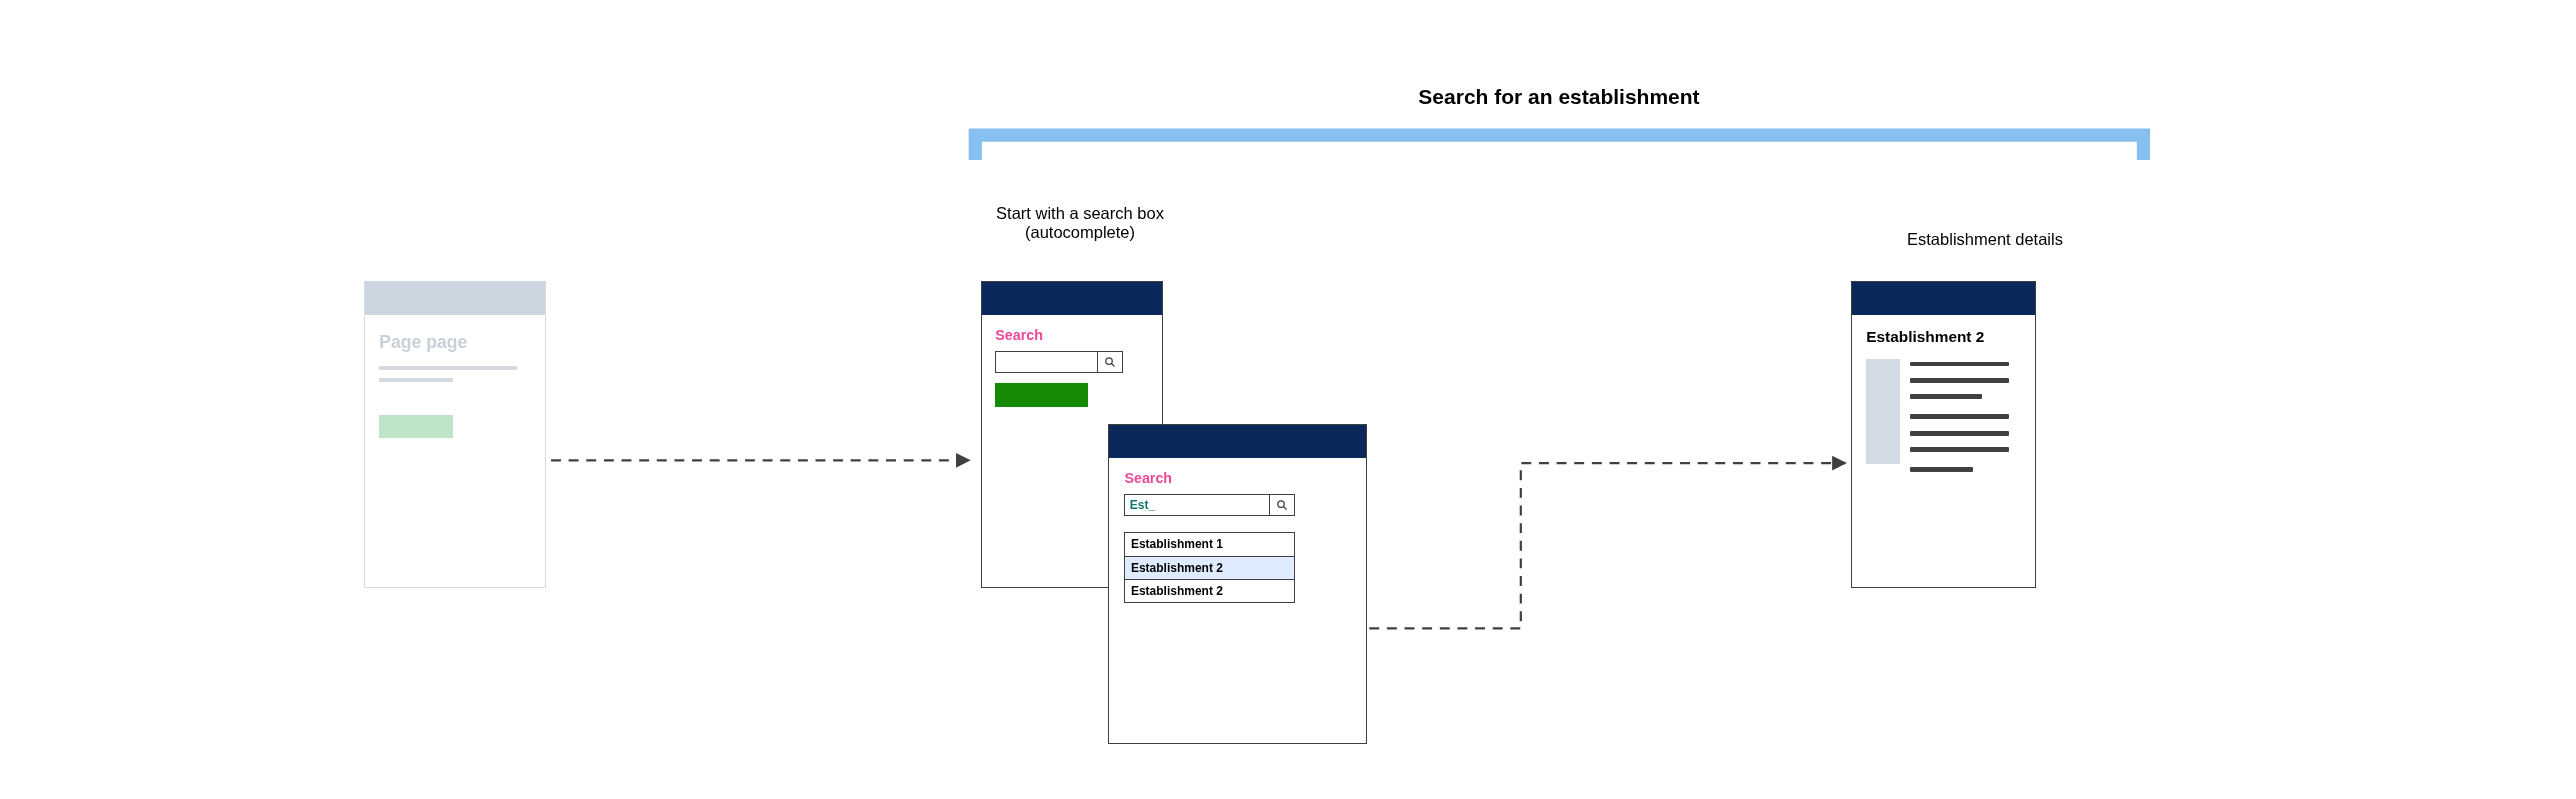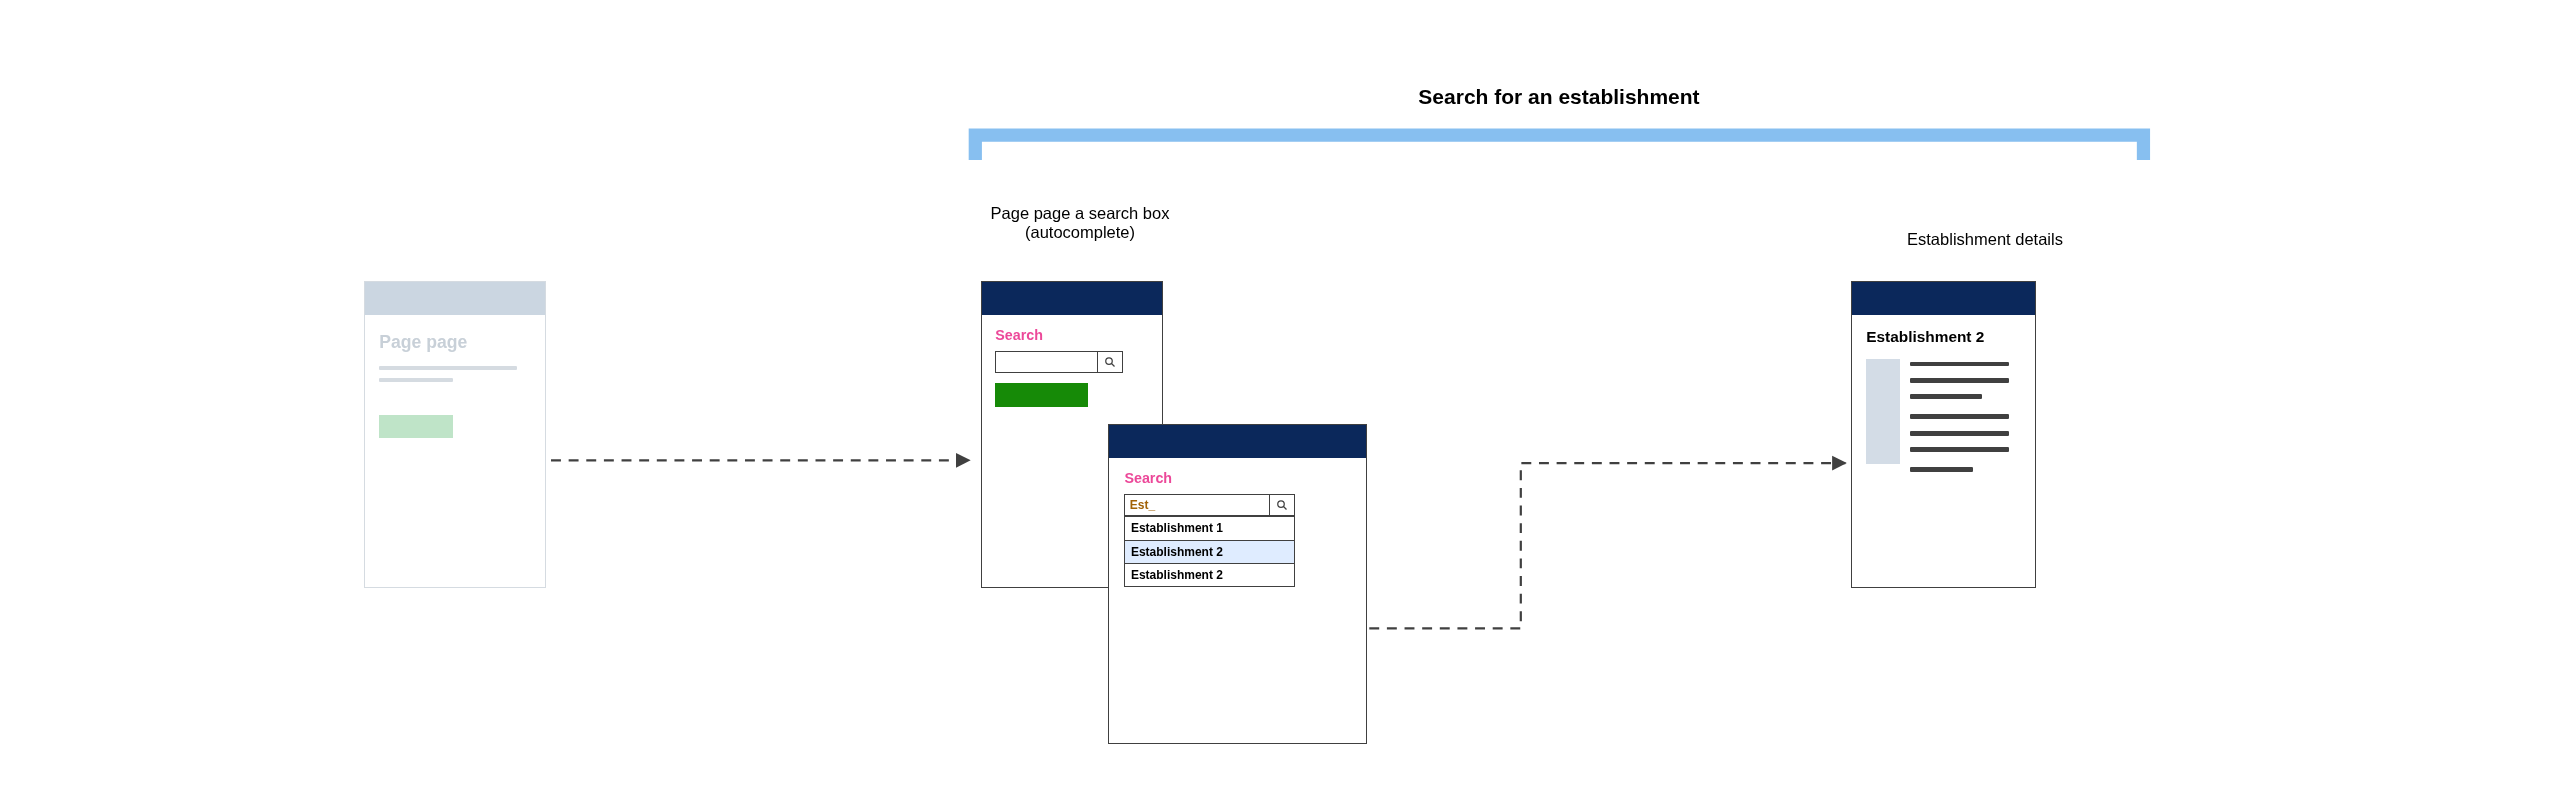--- a/index.html
+++ b/index.html
@@ -66,21 +66,21 @@
     align-items: stretch;
     background: #fff;
   }
   .search-box .field {
     flex: 1;
     display: flex;
     align-items: center;
     padding: 0 4.4px;
     font-size: 12px;
     font-weight: 700;
-    color: #a16207;
+    color: #0f766e;
   }
   .search-box .sep {
     width: 1.7px;
     background: #404040;
   }
   .search-box .btn {
     width: 24px;
     display: flex;
     align-items: center;
     justify-content: center;
@@ -158,21 +158,21 @@
     <path d="M 1770 290 L 1770 245 L 3890 245 L 3890 290" fill="none" stroke="#87bff0" stroke-width="24"></path>
 
     <path d="M 1000 835 L 1759 835" fill="none" stroke="#404040" stroke-width="4" stroke-dasharray="18 14" marker-end="url(#arrowhead)"></path>
 
     <path d="M 2485 1140 L 2760 1140 L 2760 840 L 3349 840" fill="none" stroke="#404040" stroke-width="4" stroke-dasharray="18 14" marker-end="url(#arrowhead)"></path>
   </svg>
 
   <div class="abs bracket-title" style="left:975px; top:85px; width:1168px; text-align:center;">Search for an establishment</div>
 
   <div class="abs caption" style="left:948px; top:204px; width:264px;">
-    <div>Page page a search box</div>
+    <div>Start with a search box</div>
     <div>(autocomplete)</div>
   </div>
 
   <div class="abs caption" style="left:1861px; top:230px; width:248px;">Establishment details</div>
 
   <div class="abs card faded" style="left:364px; top:281px; width:182px; height:307px;">
     <div class="topbar" style="height:33px;"></div>
     <div class="body" style="padding:16.5px 14.3px;">
       <div class="start-title">Page page</div>
       <div class="mutline" style="width:138px; margin-top:13.2px;"></div>
@@ -208,21 +208,21 @@
         <div class="field">Est_</div>
         <div class="sep"></div>
         <div class="btn">
           <svg width="12" height="12" viewBox="0 0 24 24">
             <circle cx="10" cy="10" r="6.5" fill="none" stroke="#404040" stroke-width="2.5"></circle>
             <line x1="15" y1="15" x2="21" y2="21" stroke="#404040" stroke-width="2.5"></line>
           </svg>
         </div>
       </div>
 
-      <div class="ac-list" style="width:171px; margin-top:0;">
+      <div class="ac-list" style="width:171px; margin-top:16px;">
         <div class="ac-item">Establishment 1</div>
         <div class="ac-item sel">Establishment 2</div>
         <div class="ac-item">Establishment 2</div>
       </div>
     </div>
   </div>
 
   <div class="abs card solid" style="left:1851px; top:281px; width:185px; height:307px;">
     <div class="topbar" style="height:33px;"></div>
     <div class="body" style="padding:13.2px 14.3px; position:relative;">

